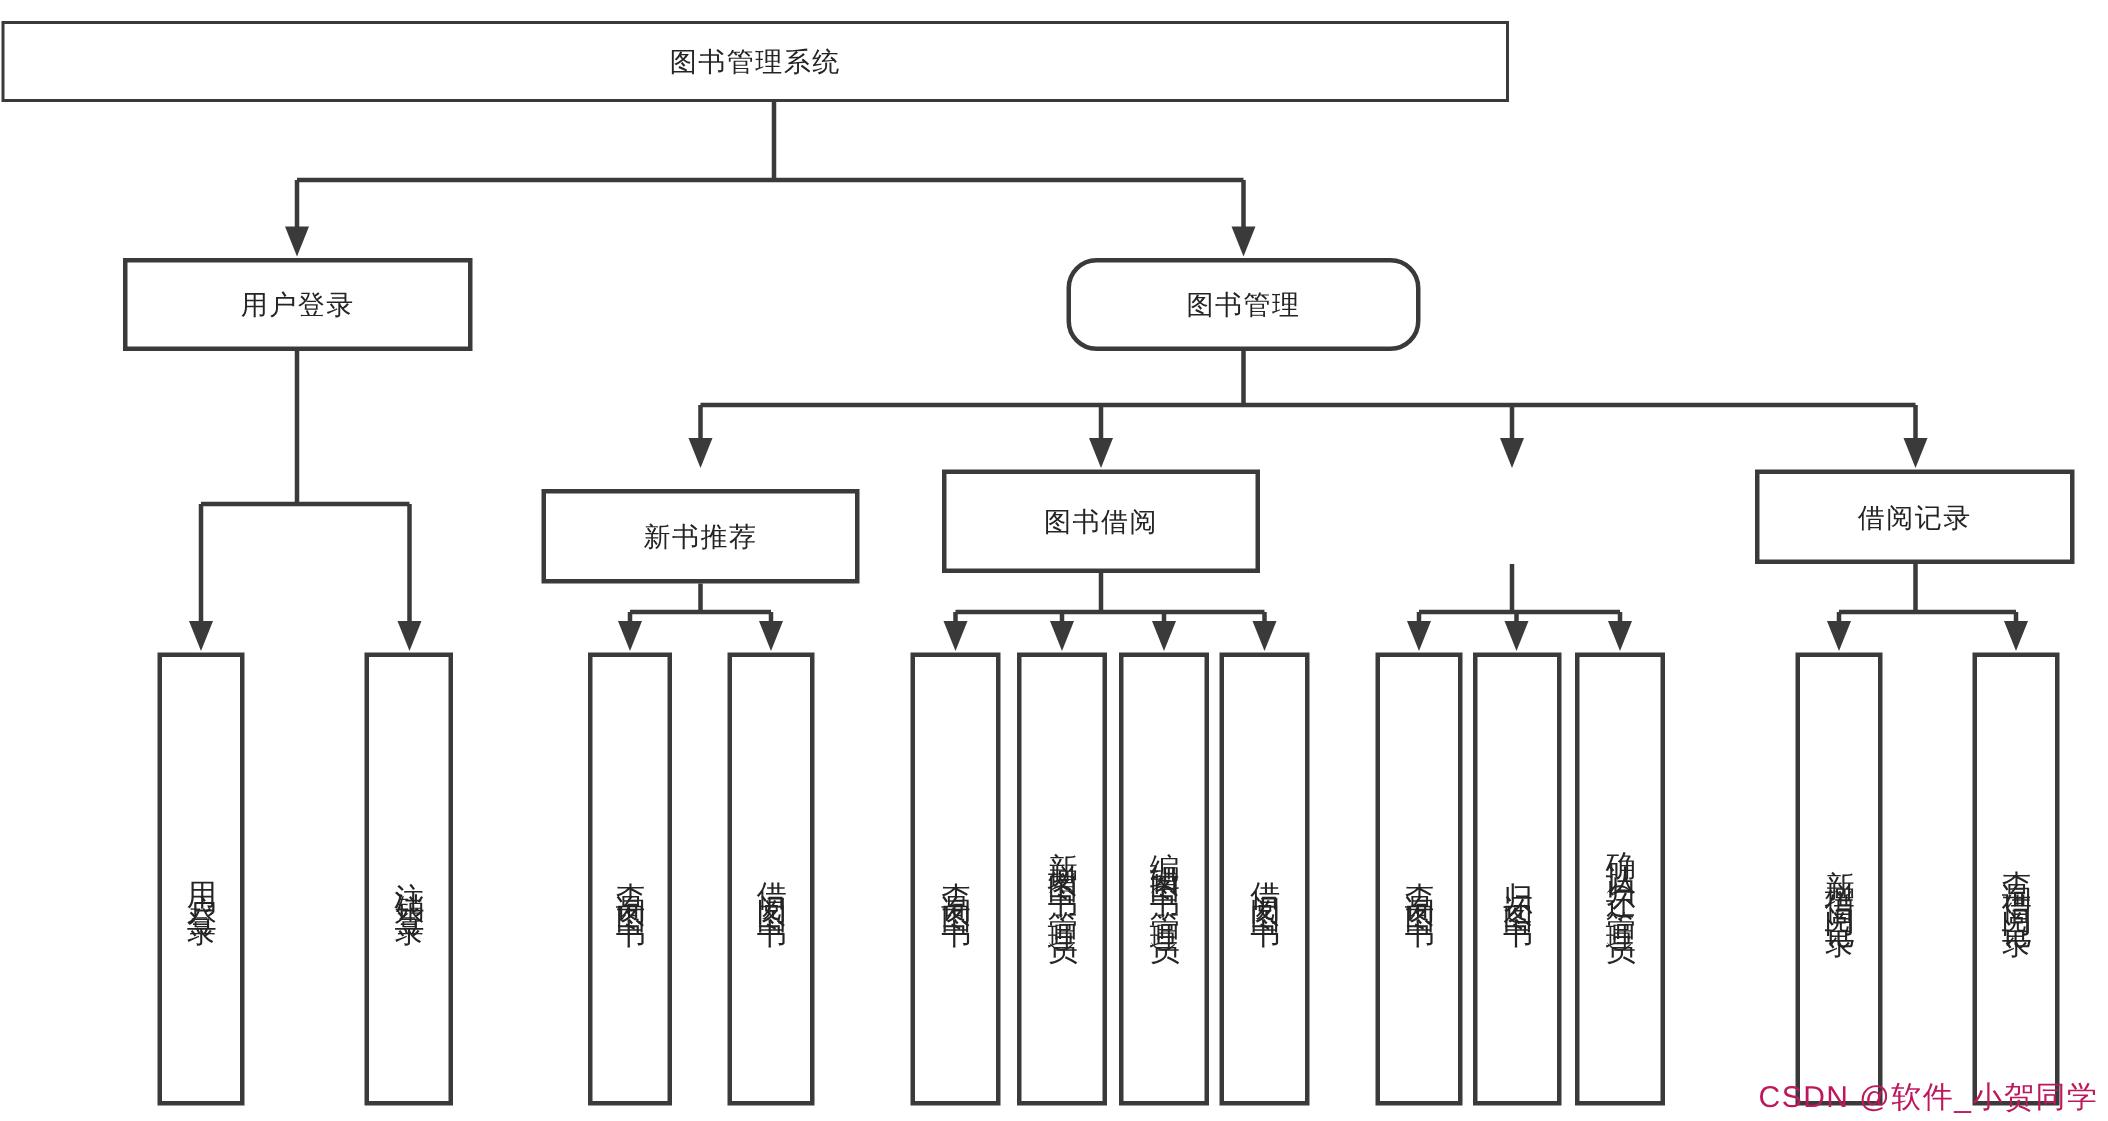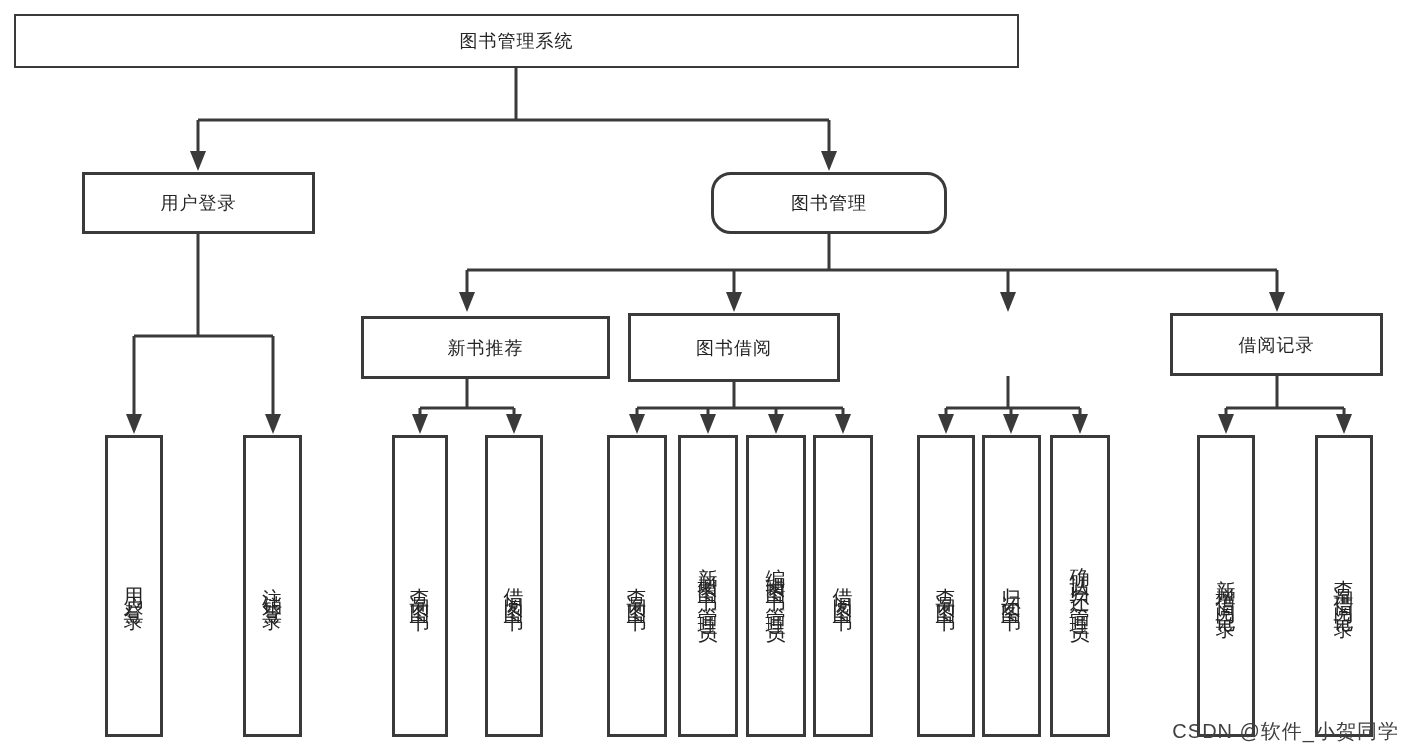--- a/index.html
+++ b/index.html
@@ -42,21 +42,21 @@
     writing-mode: vertical-rl;
     font-size: 20px;
     letter-spacing: 8px;
     line-height: 1;
     padding-top: 4px;
   }
   .watermark {
     position: absolute;
     right: 6px;
     bottom: 2px;
-    color: #404040;
+    color: #be185d;
     font-size: 20px;
     letter-spacing: 1px;
     z-index: 5;
     white-space: nowrap;
   }
 </style>
 </head>
 <body>
 
 <div class="canvas">
@@ -98,26 +98,26 @@
       <polygon points="768,414 784,414 776,434"></polygon>
       <polygon points="835,414 851,414 843,434"></polygon>
       <polygon points="938,414 954,414 946,434"></polygon>
       <polygon points="1003,414 1019,414 1011,434"></polygon>
       <polygon points="1072,414 1088,414 1080,434"></polygon>
       <polygon points="1218,414 1234,414 1226,434"></polygon>
       <polygon points="1336,414 1352,414 1344,434"></polygon>
     </g>
   </svg>
 
-  <div class="node root-node" style="left:14px; top:14px; width:1005px; height:54px;text-align:right;">图书管理系统</div>
+  <div class="node root-node" style="left:1px; top:14px; width:1005px; height:54px;text-align:right;">图书管理系统</div>
 
   <div class="node" style="left:82px; top:172px; width:233px; height:62px;">用户登录</div>
   <div class="node" style="left:711px; top:172px; width:236px; height:62px;border-radius:20px;">图书管理</div>
 
-  <div class="node" style="left:361px; top:316px; width:249px; height:63px;">新书推荐</div>
+  <div class="node" style="left:361px; top:326px; width:212px; height:63px;">新书推荐</div>
   <div class="node" style="left:628px; top:313px; width:212px; height:69px;">图书借阅</div>
   <div class="node" style="left:1170px; top:313px; width:213px; height:63px;">借阅记录</div>
 
   <div class="node leaf-node" style="left:105px; top:435px; width:58px; height:302px;">用户登录</div>
   <div class="node leaf-node" style="left:243px; top:435px; width:59px; height:302px;">注销登录</div>
 
   <div class="node leaf-node" style="left:392px; top:435px; width:56px; height:302px;">查询图书</div>
   <div class="node leaf-node" style="left:485px; top:435px; width:58px; height:302px;">借阅图书</div>
 
   <div class="node leaf-node" style="left:607px; top:435px; width:60px; height:302px;">查询图书</div>

